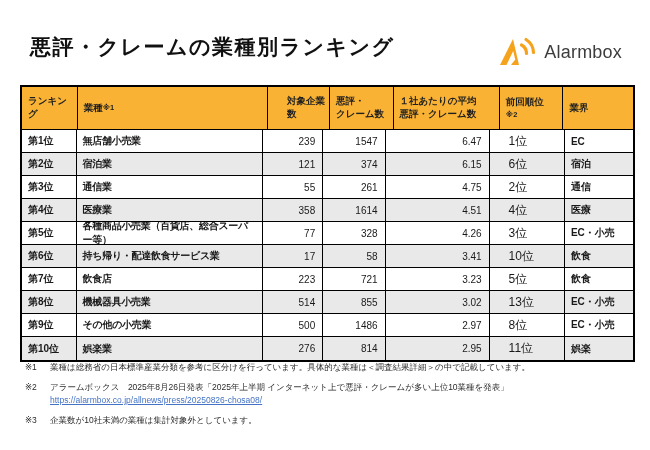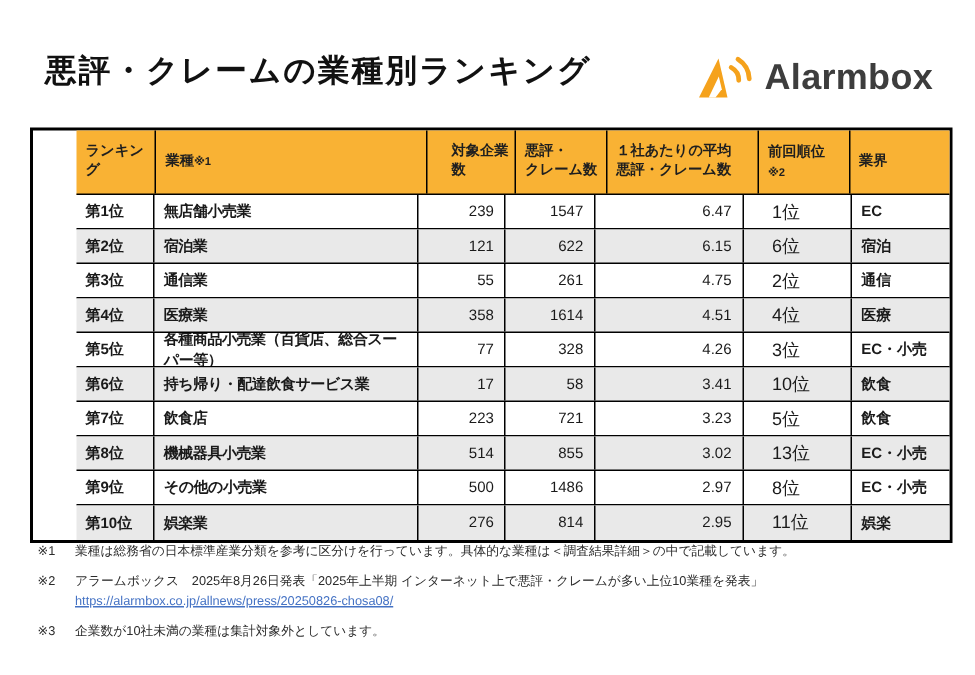--- a/index.html
+++ b/index.html
@@ -23,28 +23,27 @@
   
   .page-title {
     position: absolute; left: 30px; top: 33px;
     font-size: 21px; font-weight: bold; letter-spacing: 1.5px;
     color: #111;
   }
 
   
   .logo { position: absolute; right: 28px; top: 36px; display: flex; align-items: center; gap: 7px; }
   .logo-icon { width: 40px; height: 32px; display: block; }
-  .logo-text { font-size: 24px; font-weight: bold; color: #3d3d3d; letter-spacing: 0.2px; }
+  .logo-text { font-size: 18px; font-weight: normal; color: #3d3d3d; letter-spacing: 0.2px; }
 
   
   .tbl {
     position: absolute; left: 20px; top: 85px; width: 615px;
     border: 2px solid var(--border_color);
     background: #fff;
-    padding-left: 29px;
   }
   .tr { display: flex; width: 100%; border-bottom: 1px solid var(--border_color); }
   .tbody .tr:last-child { border-bottom: none; }
   .tbody .tr:nth-child(even) { background: var(--row_alt_bg); }
 
   .th, .td {
     border-right: 1px solid var(--border_color);
     display: flex; align-items: center;
     overflow: hidden;
   }
@@ -135,21 +134,21 @@
       <div class="td c4 num">1547</div>
       <div class="td c5 num">6.47</div>
       <div class="td c6 prev">1位</div>
       <div class="td c7 cat">EC</div>
     </div>
 
     <div class="tr">
       <div class="td c1 rank">第2位</div>
       <div class="td c2 industry">宿泊業</div>
       <div class="td c3 num">121</div>
-      <div class="td c4 num">622</div>
+      <div class="td c4 num">374</div>
       <div class="td c5 num">6.15</div>
       <div class="td c6 prev">6位</div>
       <div class="td c7 cat">宿泊</div>
     </div>
 
     <div class="tr">
       <div class="td c1 rank">第3位</div>
       <div class="td c2 industry">通信業</div>
       <div class="td c3 num">55</div>
       <div class="td c4 num">261</div>

